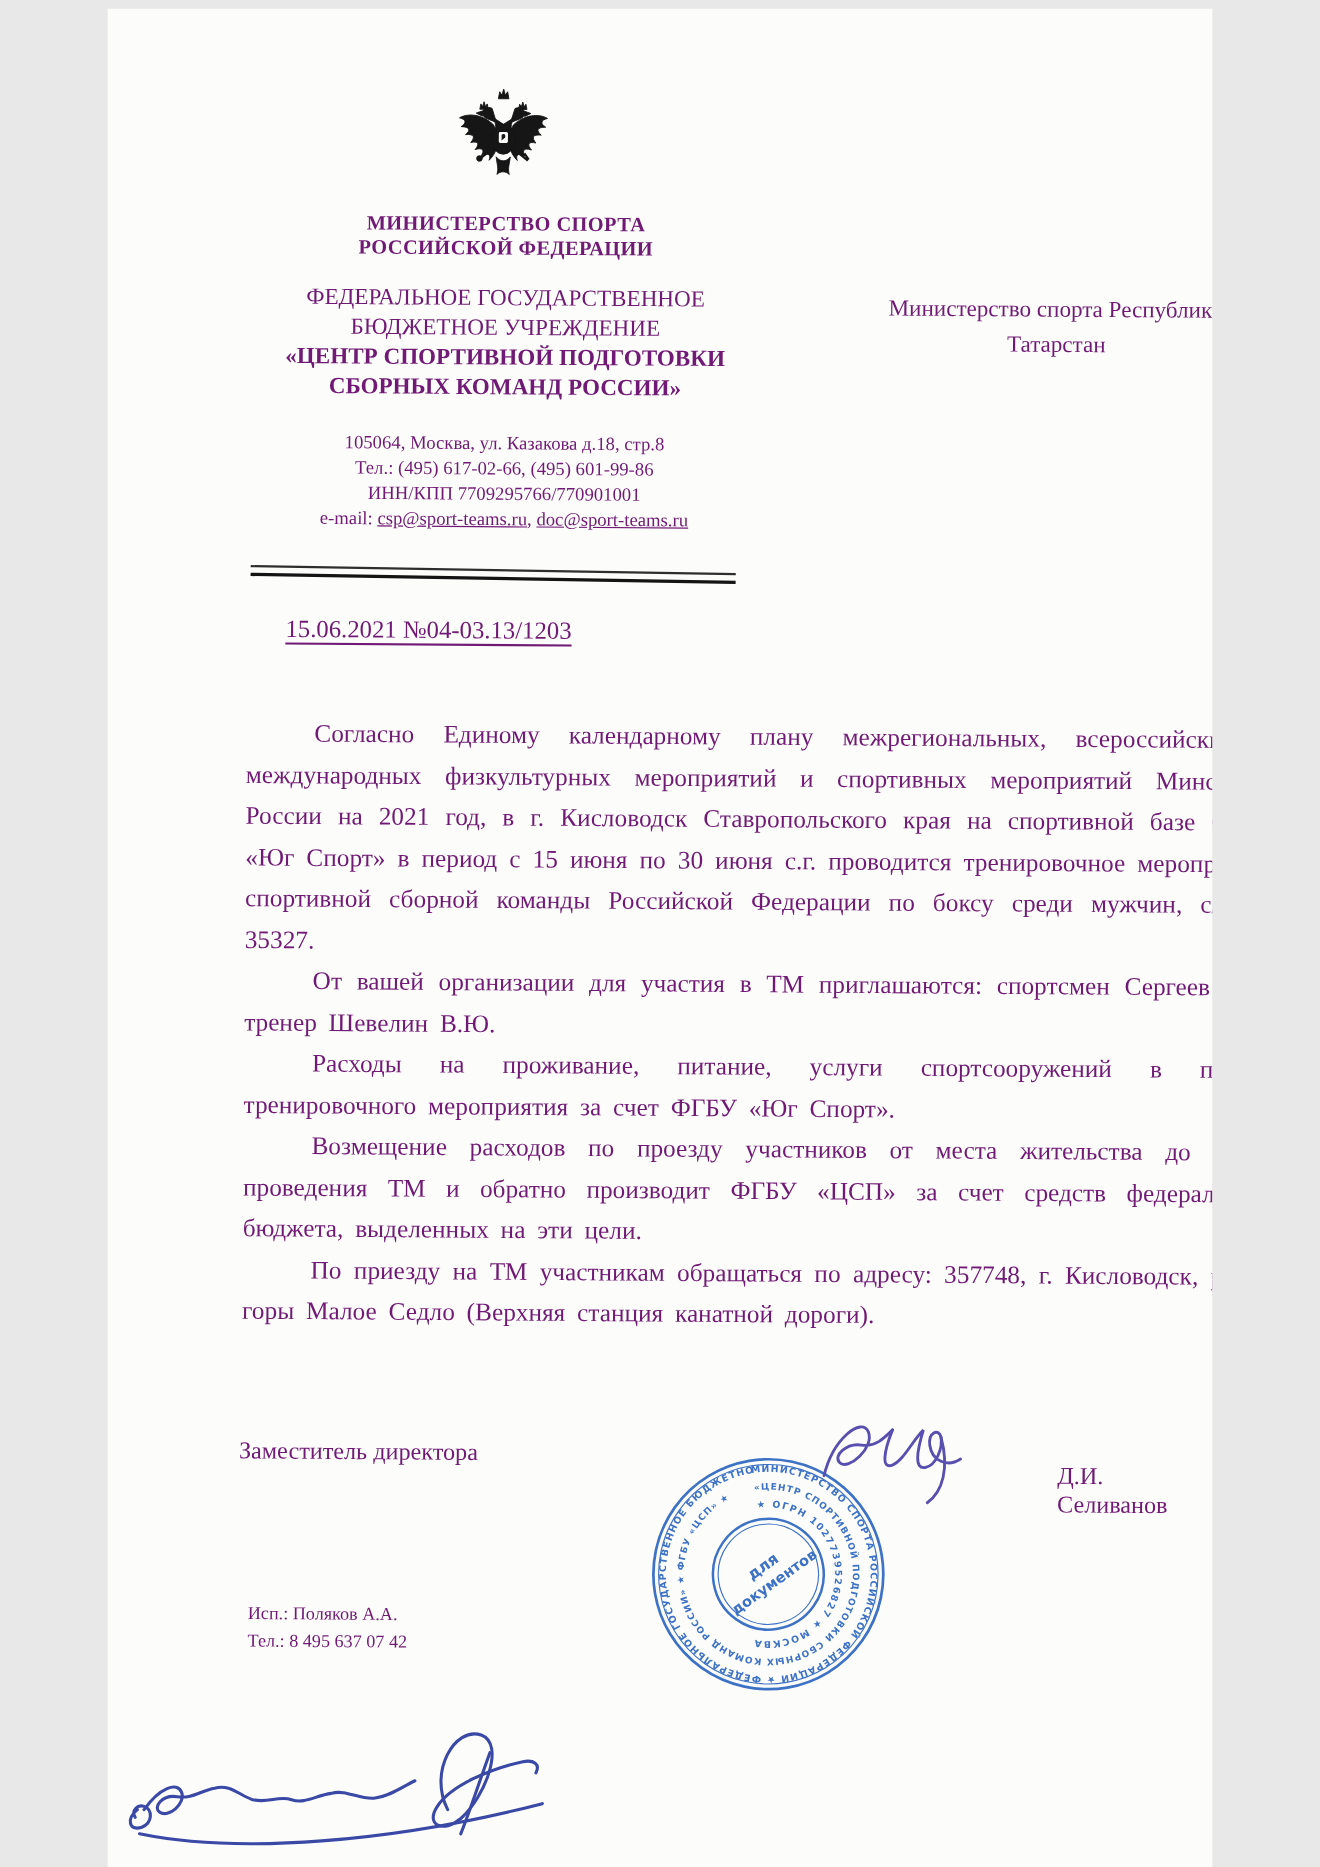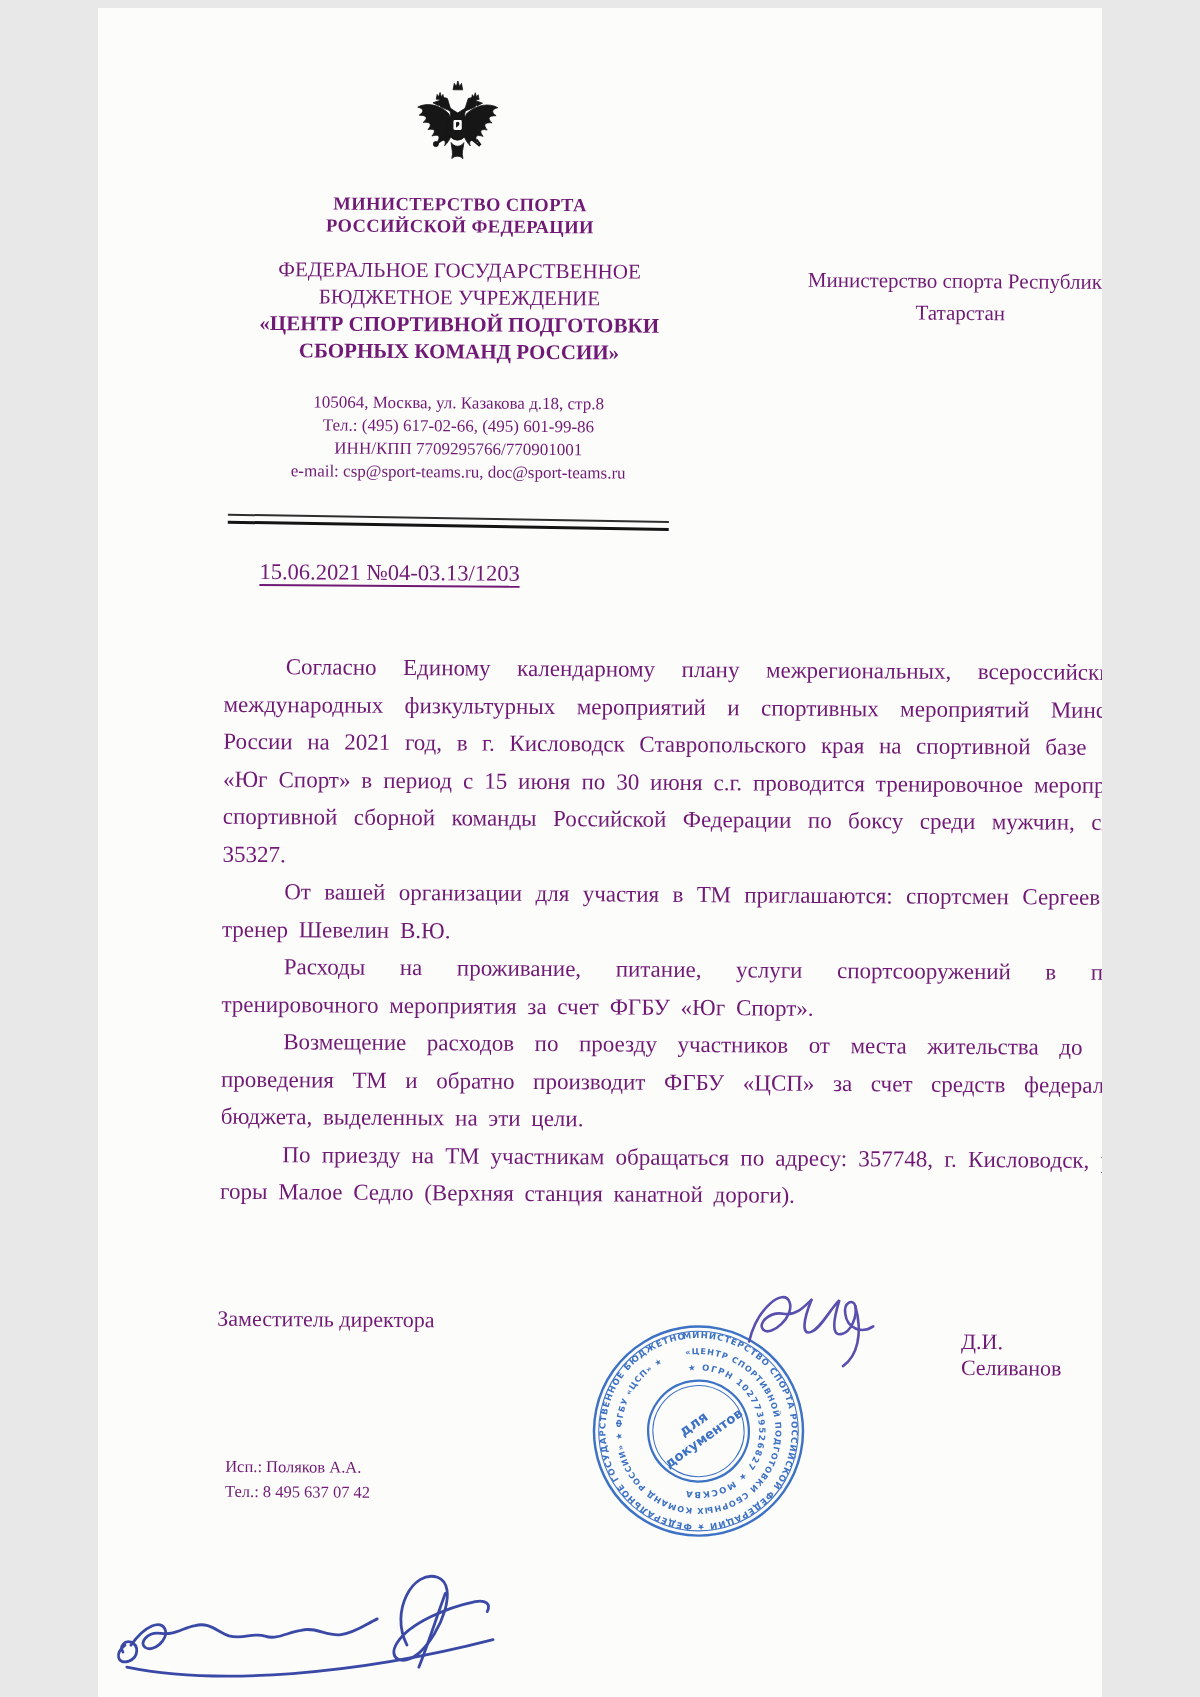--- a/index.html
+++ b/index.html
@@ -11,21 +11,21 @@
   .content{position:absolute; inset:0; transform:rotate(0.4deg); transform-origin:160px 60px;}
   .abs{position:absolute;}
   .center{text-align:center;}
 
   
   .eagle{left:312px; top:58px; width:96px; height:120px;}
   .ministry{left:118px; top:184px; width:490px; font-weight:bold; font-size:18.5px; line-height:22px; letter-spacing:.4px;}
   .orgname{left:110px; top:248px; width:506px; font-size:21px; line-height:27px;}
   .orgname .b{font-weight:bold;}
   .addr{left:110px; top:382px; width:506px; font-size:17px; line-height:23px;}
-  .addr .u{}
+  .addr .u{text-decoration:underline;}
   .rule{left:133px; top:508px; width:441px; height:5px;
         border-top:2px solid #2e2e2e; border-bottom:3.5px solid #141414; transform:rotate(0.55deg);}
 
   
   .recipient{left:648px; top:252px; width:432px; font-size:21px; line-height:32px;}
 
   
   .refline{left:165px; top:551px; font-size:22.5px; text-decoration:underline; text-underline-offset:5px;}
 
   

